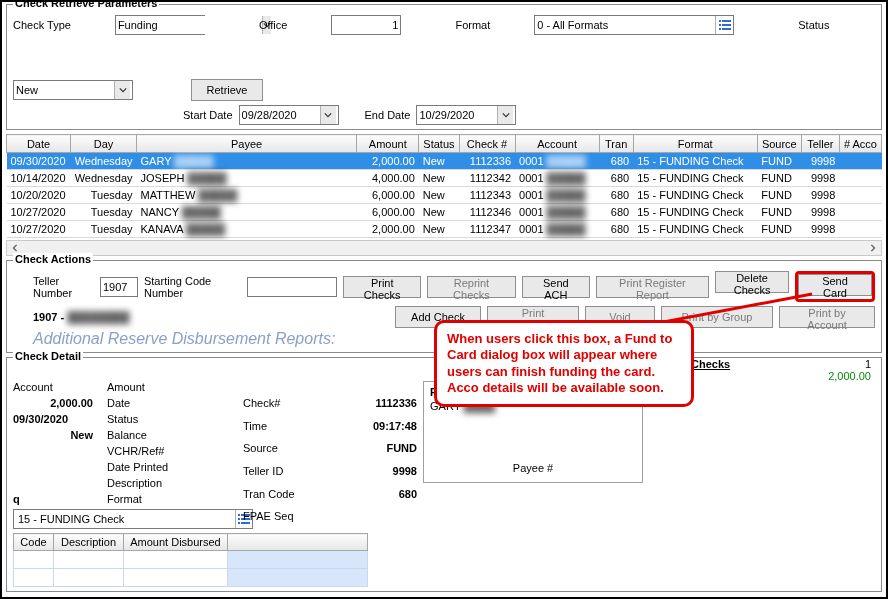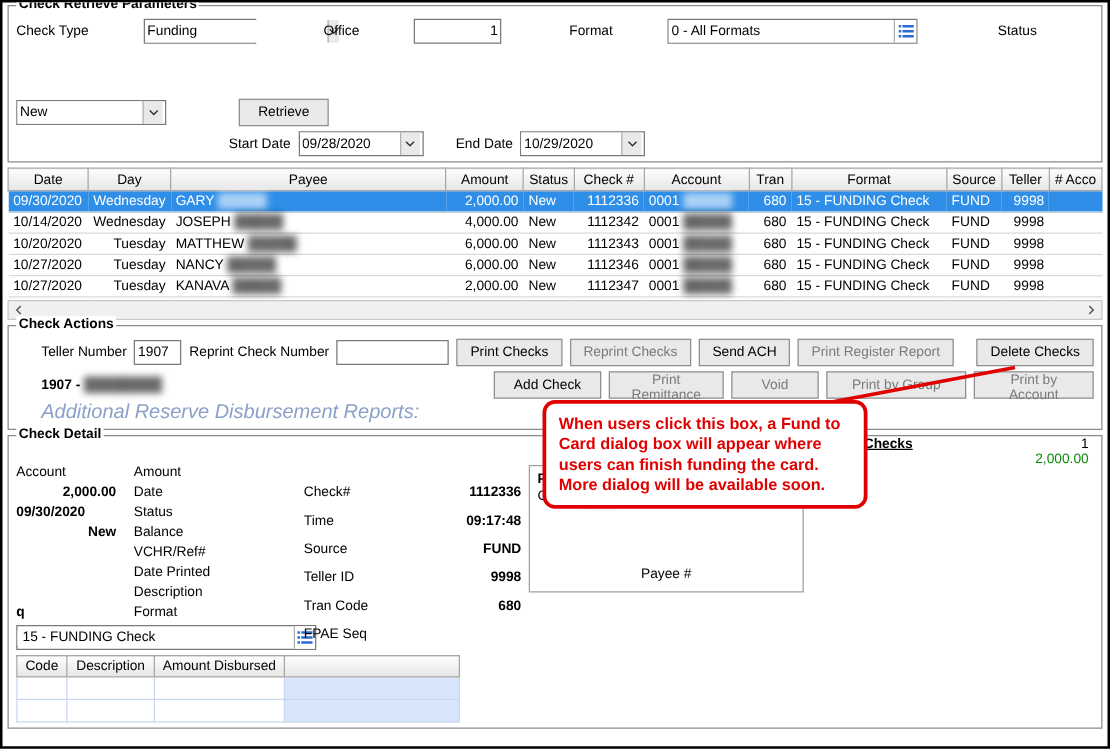--- a/index.html
+++ b/index.html
@@ -288,28 +288,31 @@
         <path d="M3 1 L7 5 L3 9" fill="none" stroke="#555" stroke-width="1.5"></path>
       </svg>
     </div>
 </div>
 
 <div class="panel" style="padding-top:10px;padding-left:26px;">
   <div class="panel-title">Check Actions</div>
   <div class="actions-row">
     <label class="fld">Teller Number</label>
     <input class="txt" style="width: 38px;" value="1907">
-    <label class="fld">Reprint Check Number</label>
+    <label class="fld">Starting Code Number</label>
     <input class="txt" style="width: 90px;" value="">
     <button class="btn">Print Checks</button>
     <button class="btn disabled" disabled="">Reprint Checks</button>
     <button class="btn">Send ACH</button>
     <button class="btn disabled" disabled="">Print Register Report</button>
     <div class="actions-right">
       <button class="btn">Delete Checks</button>
+      <span class="red-box">
+        <button class="btn inred" style="width:74px;">Send Card</button>
+      </span>
     </div>
   </div>
   <div class="actions-row" style="margin-top:4px;">
     <span style="font-weight:bold;"><span>1907 -</span> <span class="obscure">████████</span></span>
     <div style="flex:1"></div>
     <button class="btn" style="width:86px;">Add Check</button>
     <button class="btn disabled" disabled="" style="width:92px;">Print Remittance</button>
     <button class="btn disabled" disabled="" style="width:70px;">Void</button>
     <button class="btn disabled" disabled="" style="width:112px;">Print by Group</button>
     <button class="btn disabled" disabled="" style="width:96px;">Print by Account</button>
@@ -409,13 +412,13 @@
           <td></td>
           <td class="blue"></td>
         </tr>
     </tbody>
   </table>
 </div>
 
 <svg class="callout-line" style="left:640px; top:288px; width:200px; height:40px;">
   <line x1="0" y1="36" x2="170" y2="4" stroke="#e10000" stroke-width="3"></line>
 </svg>
-<div class="callout">When users click this box, a Fund to Card dialog box will appear where users can finish funding the card. More dialog will be available soon.</div>
+<div class="callout">When users click this box, a Fund to Card dialog box will appear where users can finish funding the card. Acco details will be available soon.</div>
 
 </body></html>

